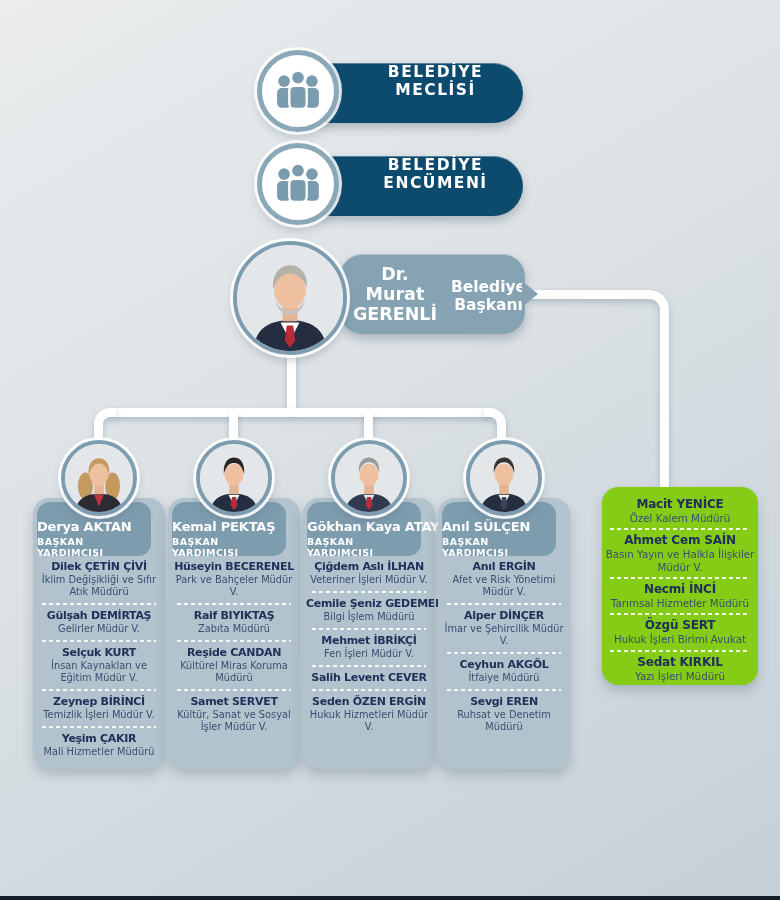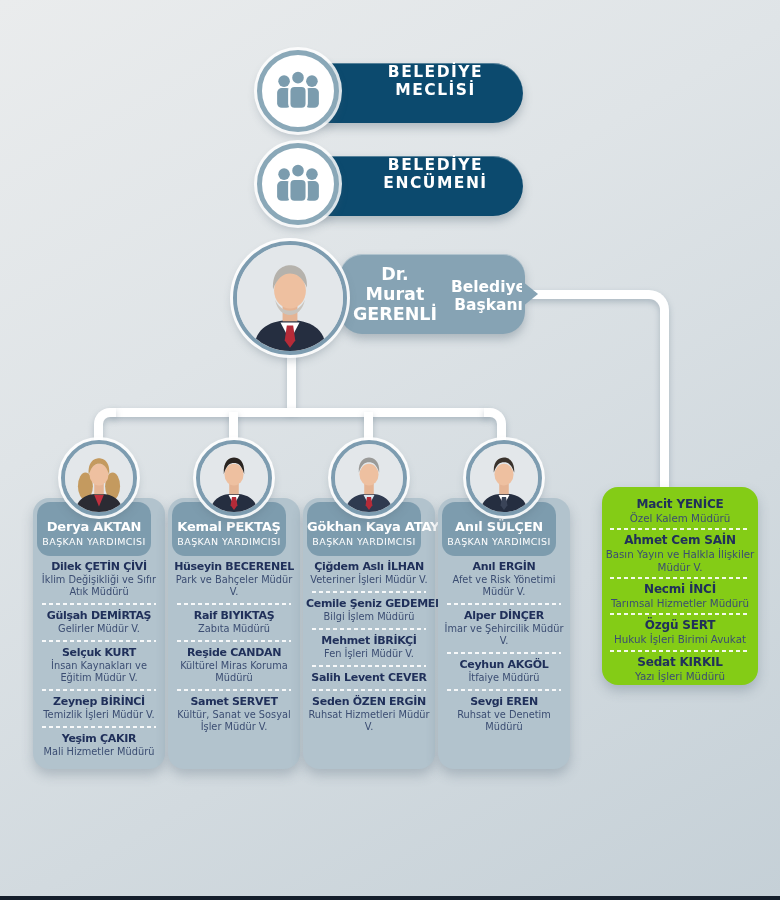--- a/index.html
+++ b/index.html
@@ -55,24 +55,24 @@
   .photo-circle svg{width:100%;height:100%;display:block;}
 
   
   .dept-card{
     position:absolute;top:498px;width:132px;height:271px;background:#b2c3cd;border-radius:16px;z-index:2;
     box-shadow:0 6px 12px rgba(80,100,115,.3);
   }
   .card-1{left:33px;} .card-2{left:168px;} .card-3{left:303px;} .card-4{left:438px;}
   .dept-header{
     position:absolute;top:4px;left:4px;right:14px;height:54px;background:#7d9cae;border-radius:13px;
-    text-align:center;box-sizing:border-box;padding-top:17px;color:#fff;
+    text-align:left;box-sizing:border-box;padding-top:17px;color:#fff;
   }
   .dept-head-name{font-size:13px;font-weight:bold;letter-spacing:-.2px;white-space:nowrap;}
-  .dept-head-title{font-size:9.5px;font-weight:normal;letter-spacing:.4px;margin-top:2px;}
+  .dept-head-title{font-size:9.5px;font-weight:bold;letter-spacing:.4px;margin-top:2px;}
   .dept-photo{top:440px;width:76px;height:76px;}
   .photo-c1{left:61px;} .photo-c2{left:196px;} .photo-c3{left:331px;} .photo-c4{left:466px;}
   .dept-body{position:absolute;top:62px;left:3px;right:3px;text-align:center;}
   .member-name{font-size:11px;font-weight:bold;color:#20305a;letter-spacing:-.3px;white-space:nowrap;overflow:visible;}
   .member-role{font-size:9.8px;color:#3b4d72;line-height:1.22;margin-top:1px;}
   .divider{height:2px;margin:5px auto 4px auto;width:90%;
     background-image:repeating-linear-gradient(90deg,rgba(255,255,255,.9) 0 4px,transparent 4px 7px);}
 
   
   .side-card{
@@ -250,21 +250,21 @@
       <div class="member-name">Mehmet İBRİKÇİ</div>
       <div class="member-role">Fen İşleri Müdür V.</div>
     </div>
     <div class="divider"></div>
     <div>
       <div class="member-name">Salih Levent CEVER</div>
     </div>
     <div class="divider"></div>
     <div>
       <div class="member-name">Seden ÖZEN ERGİN</div>
-      <div class="member-role">Ruhsat Hizmetleri Müdür V.</div>
+      <div class="member-role">Hukuk Hizmetleri Müdür V.</div>
     </div>
   </div>
 </div>
 <div class="photo-circle dept-photo photo-c3">
   <svg viewBox="0 0 100 100">
     <rect width="100" height="100" fill="#e3e7ea"></rect>
     <path d="M16,100 C16,80 32,73 50,73 C68,73 84,80 84,100 Z" fill="#2f3a50"></path>
     <path d="M42,75 L50,90 L58,75 Z" fill="#dce8f2"></path>
     <path d="M47,78 L53,78 L55,90 L50,97 L45,90 Z" fill="#b52b38"></path>
     <rect x="43" y="58" width="14" height="16" fill="#e5b494"></rect>

